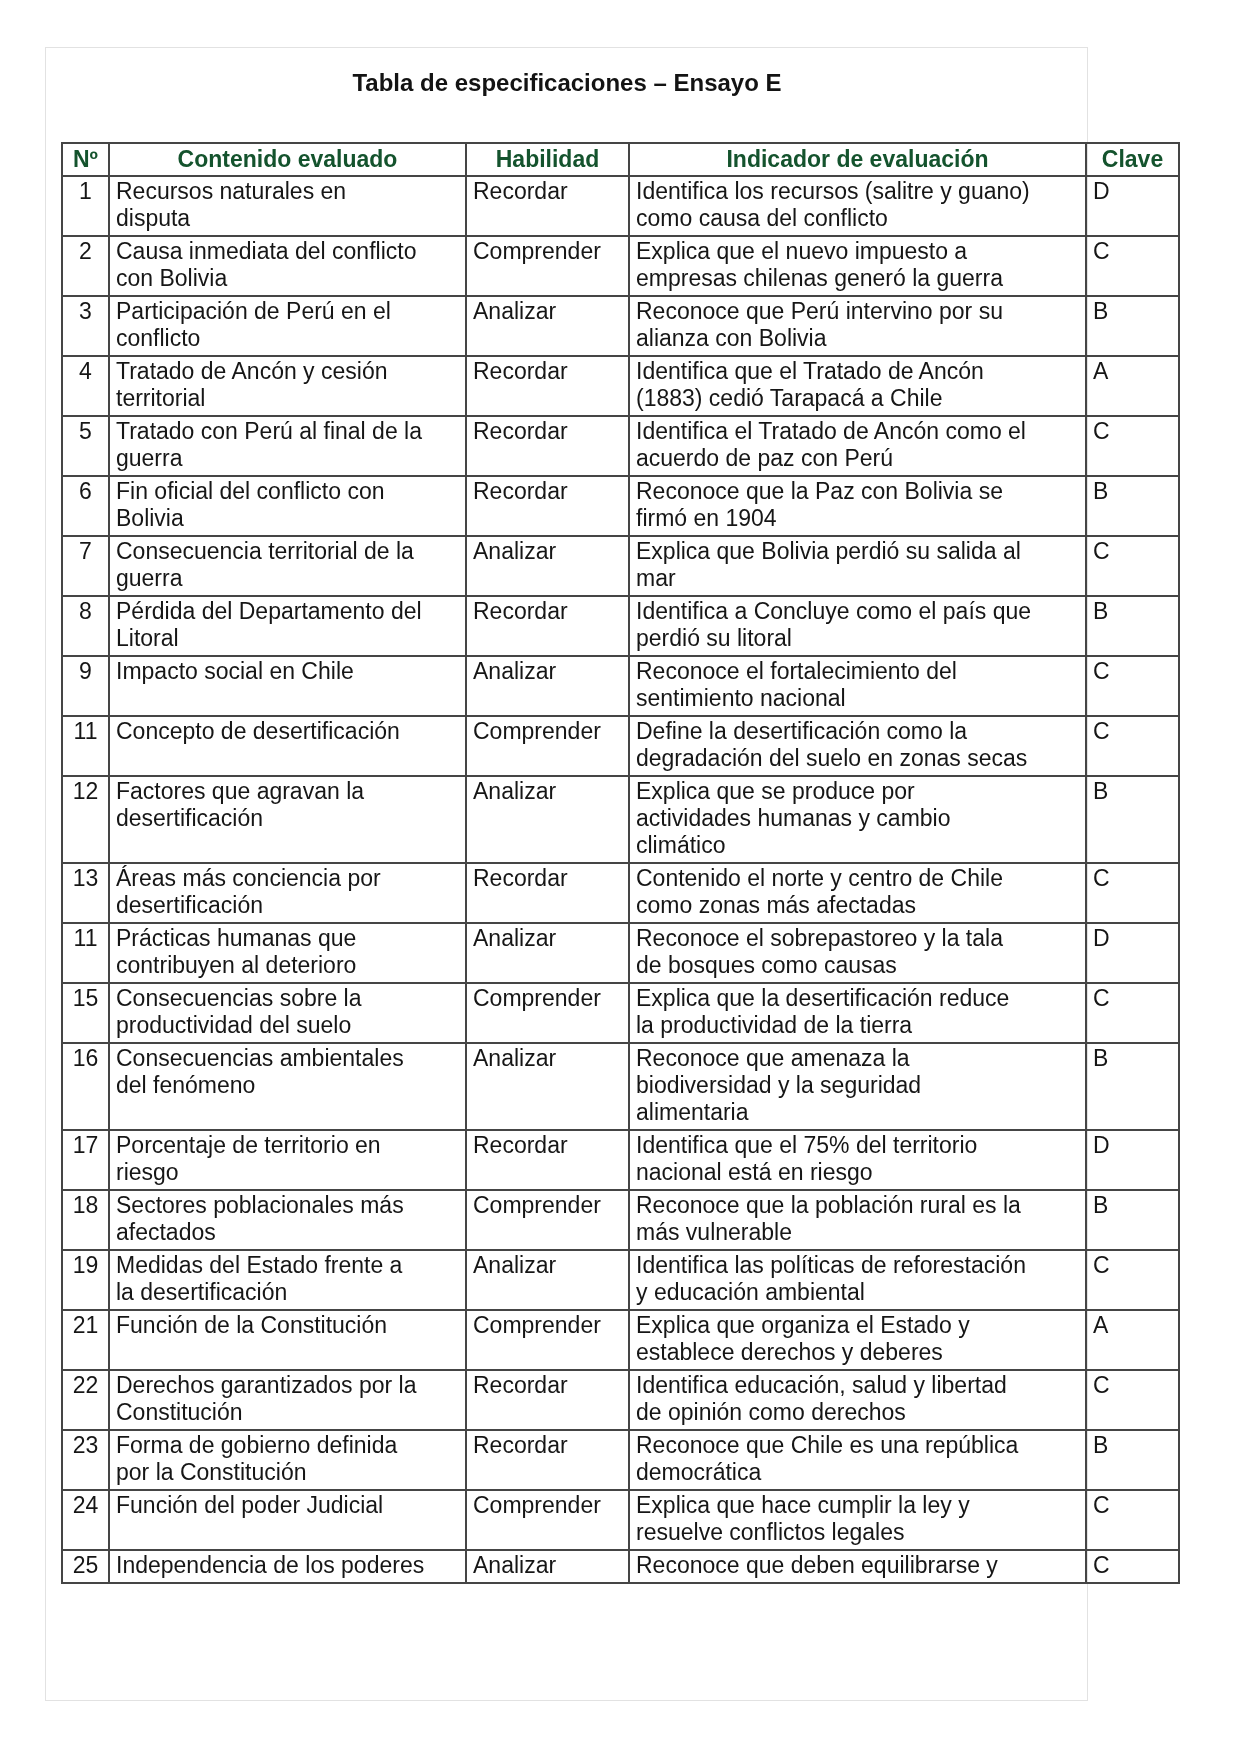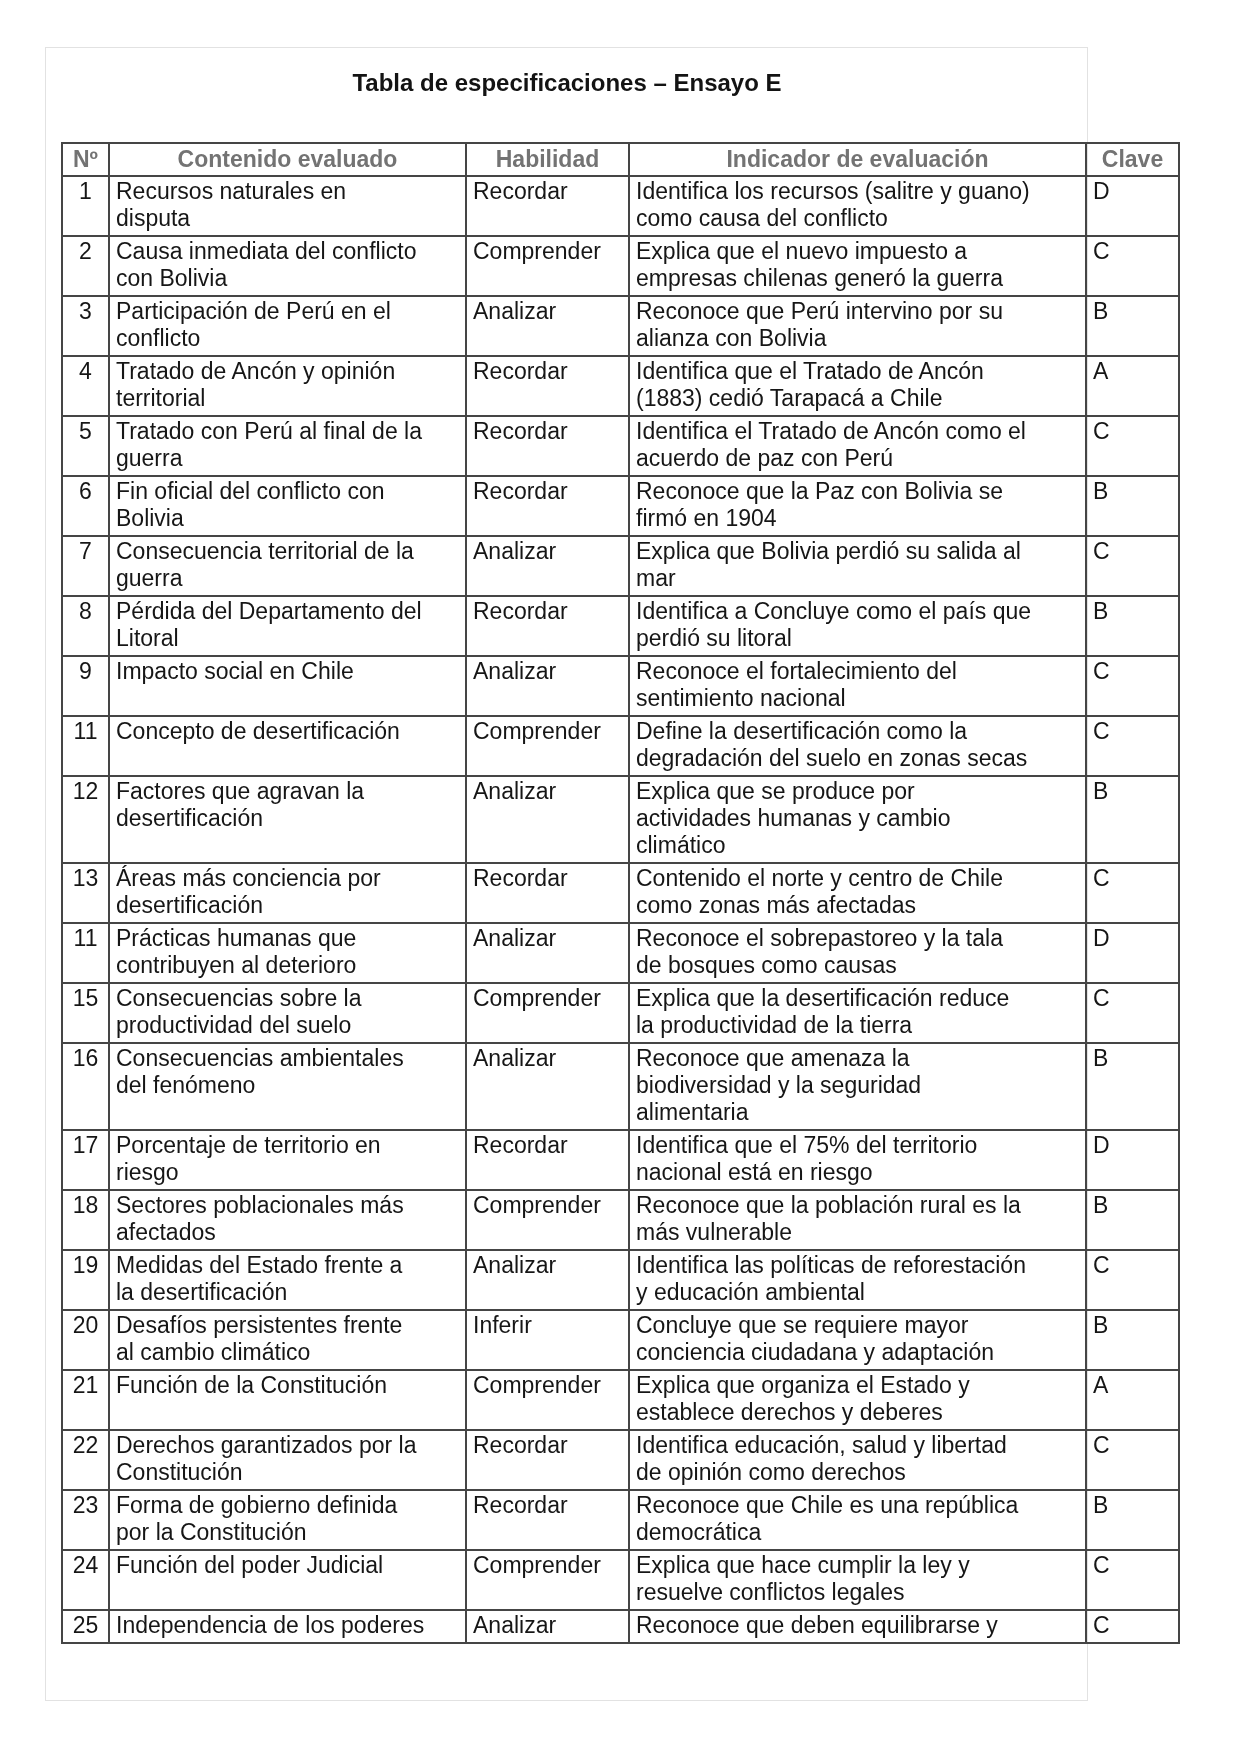--- a/index.html
+++ b/index.html
@@ -53,21 +53,21 @@
     padding: 1px 6px 3px 6px;
     color: #161616;
     overflow: hidden;
   }
   table.spec th {
     font-weight: bold;
     text-align: center;
     white-space: nowrap;
     padding-top: 2px;
     padding-bottom: 2px;
-    color: #737373;
+    color: #14532d;
     margin-left: 30px;
   }
   table.spec td {
     white-space: pre-line;
     text-align: left;
   }
   table.spec td:first-child {
     text-align: center;
     padding-left: 2px;
     padding-right: 2px;
@@ -119,21 +119,21 @@
           <td>3</td>
           <td>Participación de Perú en el
 conflicto</td>
           <td>Analizar</td>
           <td>Reconoce que Perú intervino por su
 alianza con Bolivia</td>
           <td>B</td>
         </tr>
         <tr>
           <td>4</td>
-          <td>Tratado de Ancón y opinión
+          <td>Tratado de Ancón y cesión
 territorial</td>
           <td>Recordar</td>
           <td>Identifica que el Tratado de Ancón
 (1883) cedió Tarapacá a Chile</td>
           <td>A</td>
         </tr>
         <tr>
           <td>5</td>
           <td>Tratado con Perú al final de la
 guerra</td>
@@ -251,29 +251,20 @@
           <td>B</td>
         </tr>
         <tr>
           <td>19</td>
           <td>Medidas del Estado frente a
 la desertificación</td>
           <td>Analizar</td>
           <td>Identifica las políticas de reforestación
 y educación ambiental</td>
           <td>C</td>
-        </tr>
-        <tr>
-          <td>20</td>
-          <td>Desafíos persistentes frente
-al cambio climático</td>
-          <td>Inferir</td>
-          <td>Concluye que se requiere mayor
-conciencia ciudadana y adaptación</td>
-          <td>B</td>
         </tr>
         <tr>
           <td>21</td>
           <td>Función de la Constitución</td>
           <td>Comprender</td>
           <td>Explica que organiza el Estado y
 establece derechos y deberes</td>
           <td>A</td>
         </tr>
         <tr>

